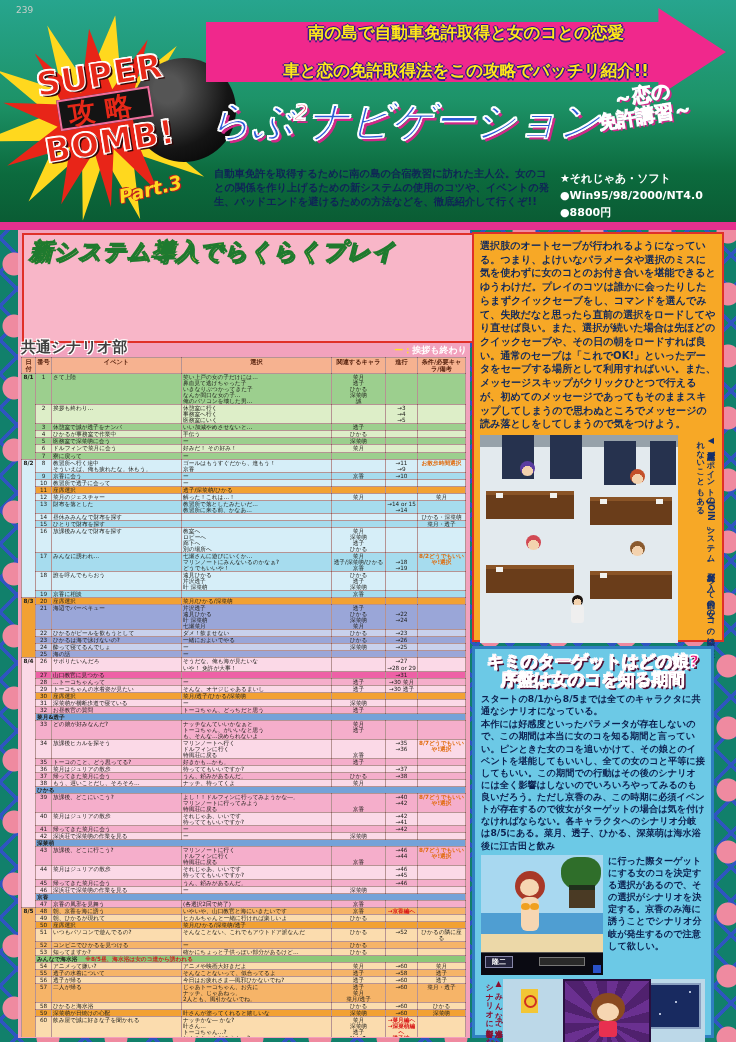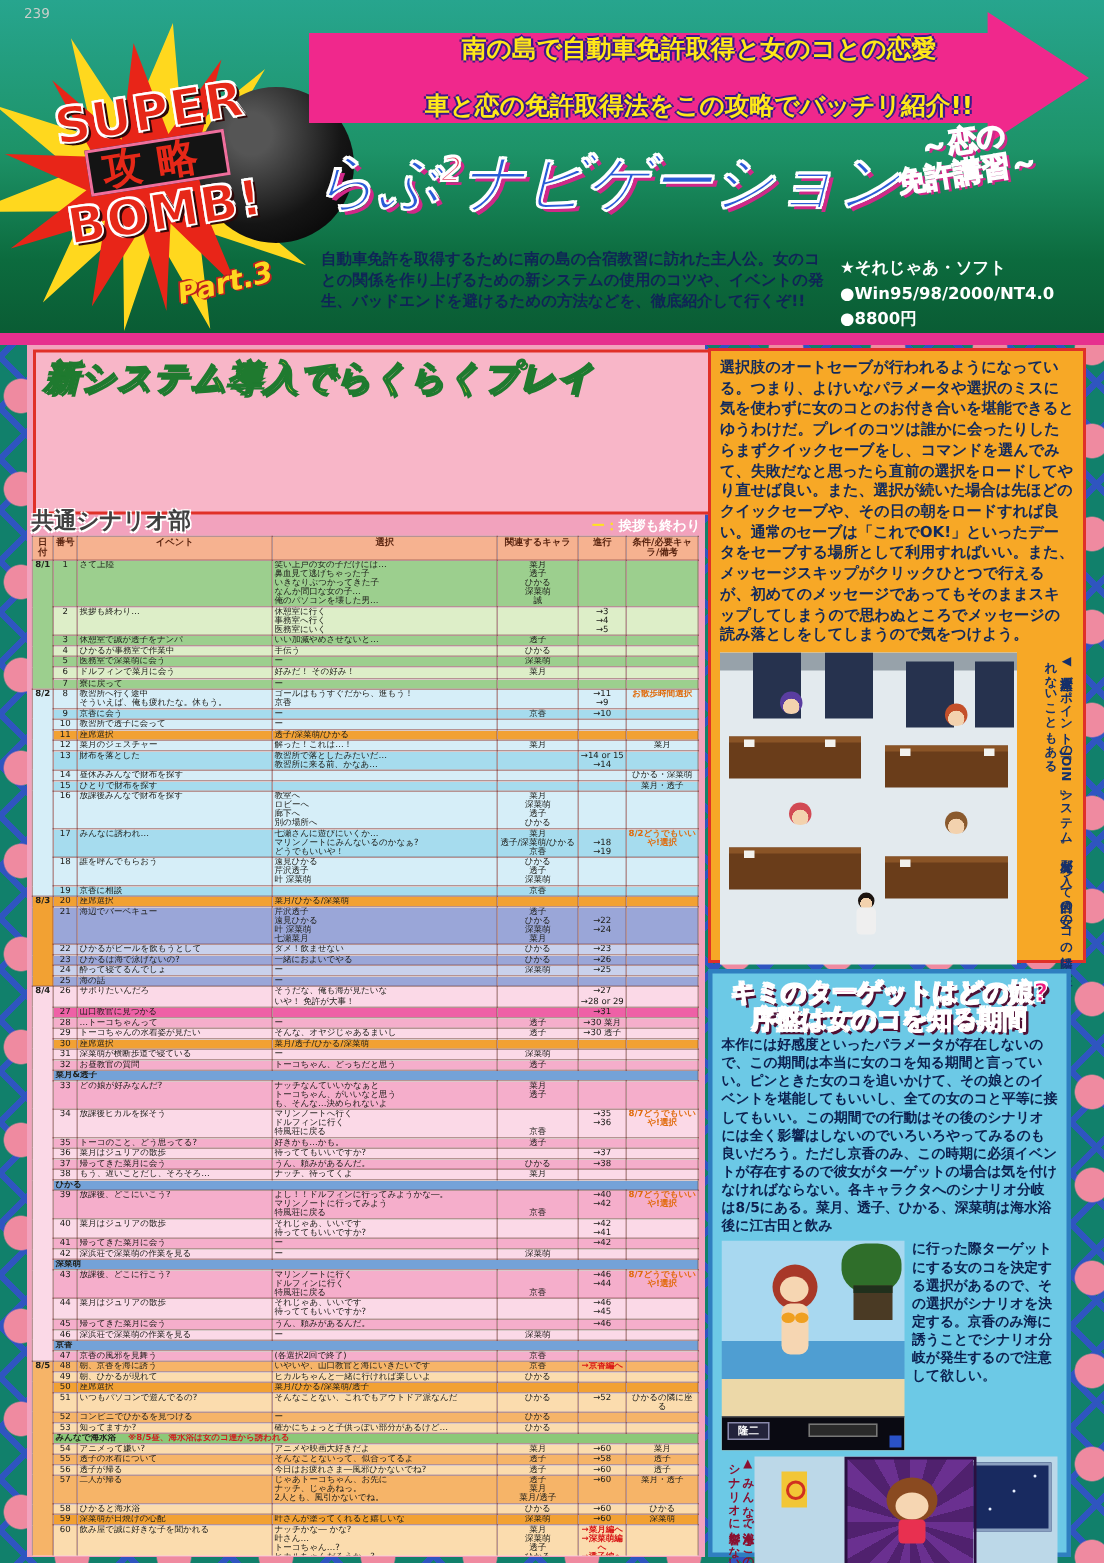--- a/index.html
+++ b/index.html
@@ -102,21 +102,21 @@
     background:radial-gradient(circle at 50% 68%, #f3d2ae 42%, #1c1410 44%);}
   .vcap-r{position:absolute;right:0;top:0;width:30px;height:208px;writing-mode:vertical-rl;
     font-size:8.2px;font-weight:bold;color:#15306a;line-height:1.25;}
   
   .bluebox{left:472px;top:646px;width:242px;height:392px;background:#6cc9e6;border:3px solid #2f7fc0;
     padding:4px 6px;box-sizing:border-box;}
   .bbhead{font-size:16.5px;font-weight:bold;color:#ee187e;text-align:center;line-height:1.12;white-space:nowrap;
     -webkit-text-stroke:.8px #ffffff;text-shadow:2px 2px 0 #501034,-1px -1px 0 #fff,1px -1px 0 #fff,-1px 1px 0 #fff,1px 1px 0 #fff;}
   .bbtxt{font-size:9.2px;font-weight:bold;color:#0c2050;line-height:1.32;margin-top:3px;}
   .beachrow{margin-top:3px;overflow:hidden;}
-  .beach{float:left;width:122px;height:140px;position:relative;margin-right:5px;overflow:hidden;
+  .beach{float:left;width:122px;height:120px;position:relative;margin-right:5px;overflow:hidden;
     background:linear-gradient(180deg,#a8d8f0 0 48%,#4f9ed2 48% 66%,#ecd8a8 66% 100%);}
   .palm{position:absolute;right:2px;top:2px;width:40px;height:34px;border-radius:40% 40% 50% 50%;background:#2f6e2a;}
   .hut{position:absolute;right:8px;top:30px;width:26px;height:18px;background:#4a3a24;border-top:5px solid #20301c;}
   .girl-hair{position:absolute;left:34px;top:16px;width:30px;height:30px;border-radius:50%;background:#a83828;}
   .girl-face{position:absolute;left:39px;top:24px;width:19px;height:17px;border-radius:50%;background:#f6d6b2;}
   .girl-body{position:absolute;left:40px;top:42px;width:18px;height:34px;border-radius:6px;background:#f6d6b2;}
   .bikini{position:absolute;width:9px;height:7px;border-radius:50%;background:#f0a020;}
   .dlg{position:absolute;left:0;bottom:0;width:100%;height:22px;background:#0a0a12;border-top:1px solid #555;}
   .dlg .name{position:absolute;left:4px;top:3px;background:#23233b;color:#fff;font-size:7px;font-weight:bold;
     padding:0 6px;border:1px solid #8888aa;}
@@ -812,20 +812,21 @@
       <div class="guy-head" style="left:92px;top:160px;"></div>
       <div class="guy-body" style="left:91px;top:170px;"></div>
     </div>
     <div class="vcap-r">◀座席選択がポイントの「JOIN」システム。邪魔が入って目的の女のコの隣に座れないこともある</div>
   </div>
 </div>
 
 <div class="abs bluebox">
   <div class="bbhead">キミのターゲットはどの娘?</div>
   <div class="bbhead">序盤は女のコを知る期間</div>
+  <div class="bbtxt">スタートの8/1から8/5までは全てのキャラクタに共通なシナリオになっている。</div>
   <div class="bbtxt" style="margin-top:1px;">本作には好感度といったパラメータが存在しないので、この期間は本当に女のコを知る期間と言っていい。ピンときた女のコを追いかけて、その娘とのイベントを堪能してもいいし、全ての女のコと平等に接してもいい。この期間での行動はその後のシナリオには全く影響はしないのでいろいろやってみるのも良いだろう。ただし京香のみ、この時期に必須イベントが存在するので彼女がターゲットの場合は気を付けなければならない。各キャラクタへのシナリオ分岐は8/5にある。菜月、透子、ひかる、深菜萌は海水浴後に江古田と飲み</div>
   <div class="beachrow">
     <div class="beach">
       <div class="palm"></div>
       <div class="hut"></div>
       <div class="girl-hair"></div>
       <div class="girl-face"></div>
       <div class="girl-body"></div>
       <div class="bikini" style="left:40px;top:48px;"></div>
       <div class="bikini" style="left:49px;top:48px;"></div>

